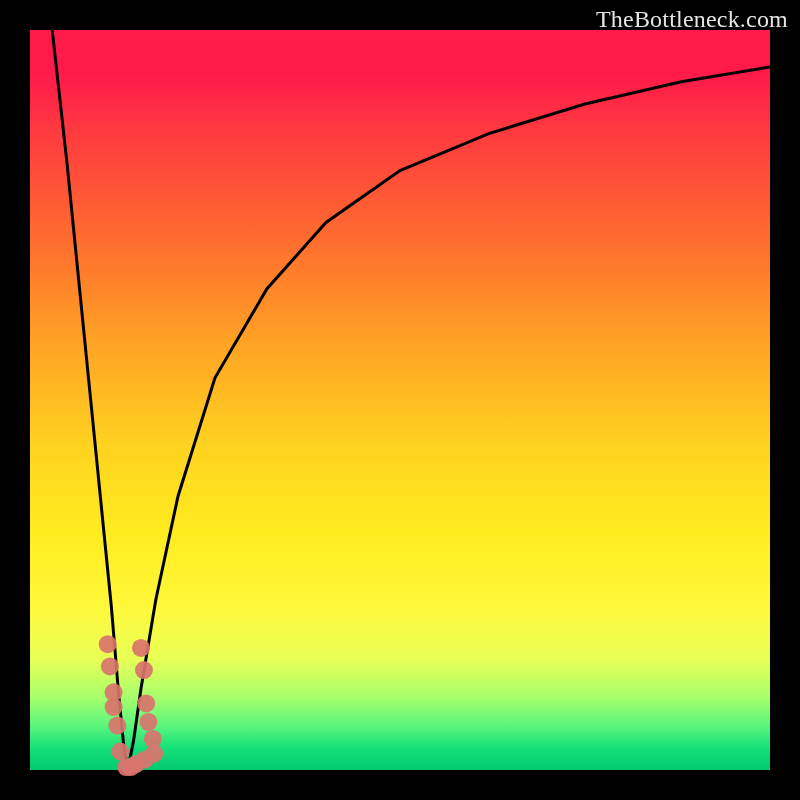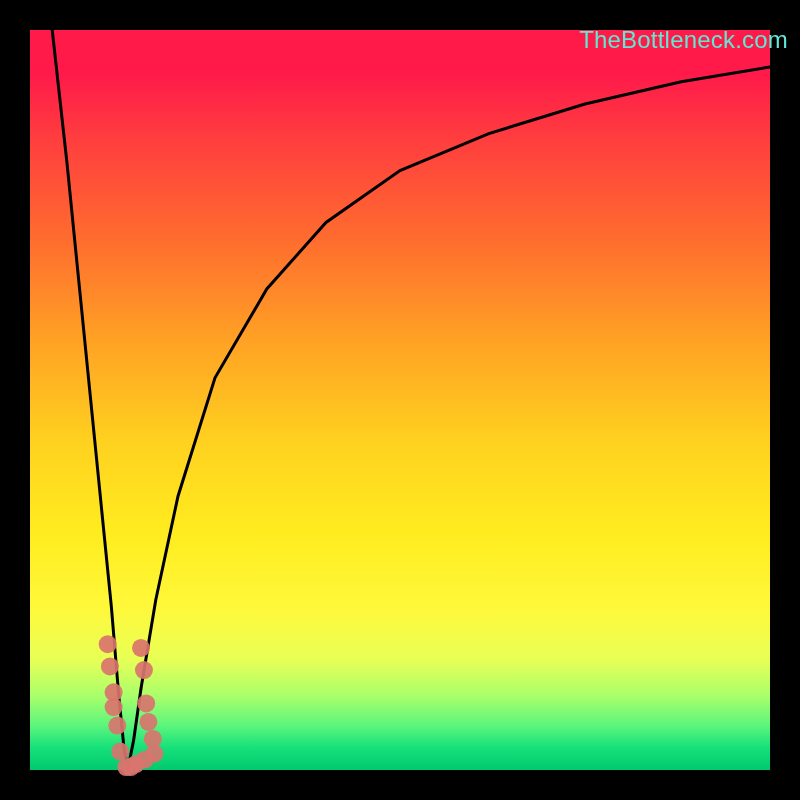--- a/index.html
+++ b/index.html
@@ -37,25 +37,24 @@
       #a9ff6b 90%,
       #5cf57c 94%,
       #16e07a 97%,
       #00c96f 100%
     );
   }
   .watermark {
     position: absolute;
     top: 6px;
     right: 12px;
-    font-family: Liberation Sans, sans-serif;
+    font-family: Liberation Serif, serif;
     font-size: 24px;
-    color: #5eead4;
+    color: #e5e5e5;
     letter-spacing: 0.2px;
-    margin-top: 20px;
   }
   svg.curves {
     position: absolute;
     left: 0;
     top: 0;
     width: 740px;
     height: 740px;
     overflow: visible;
   }
   .dot {

